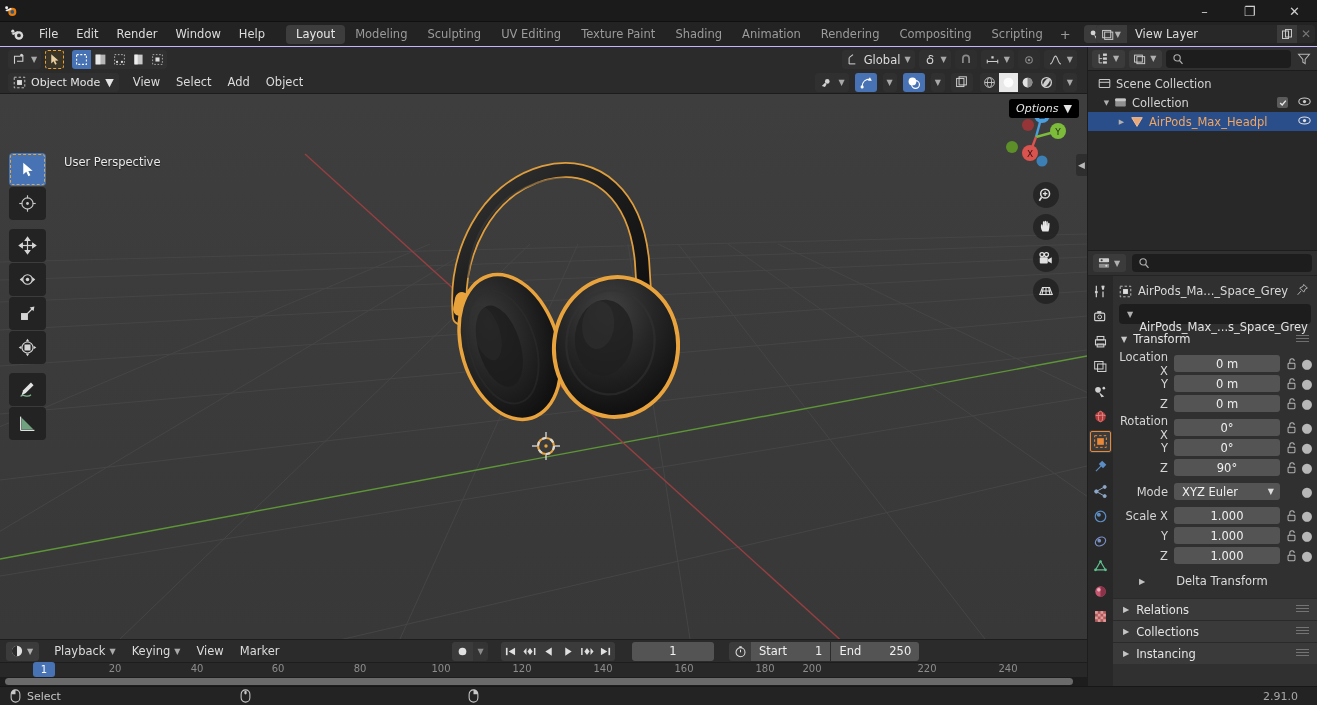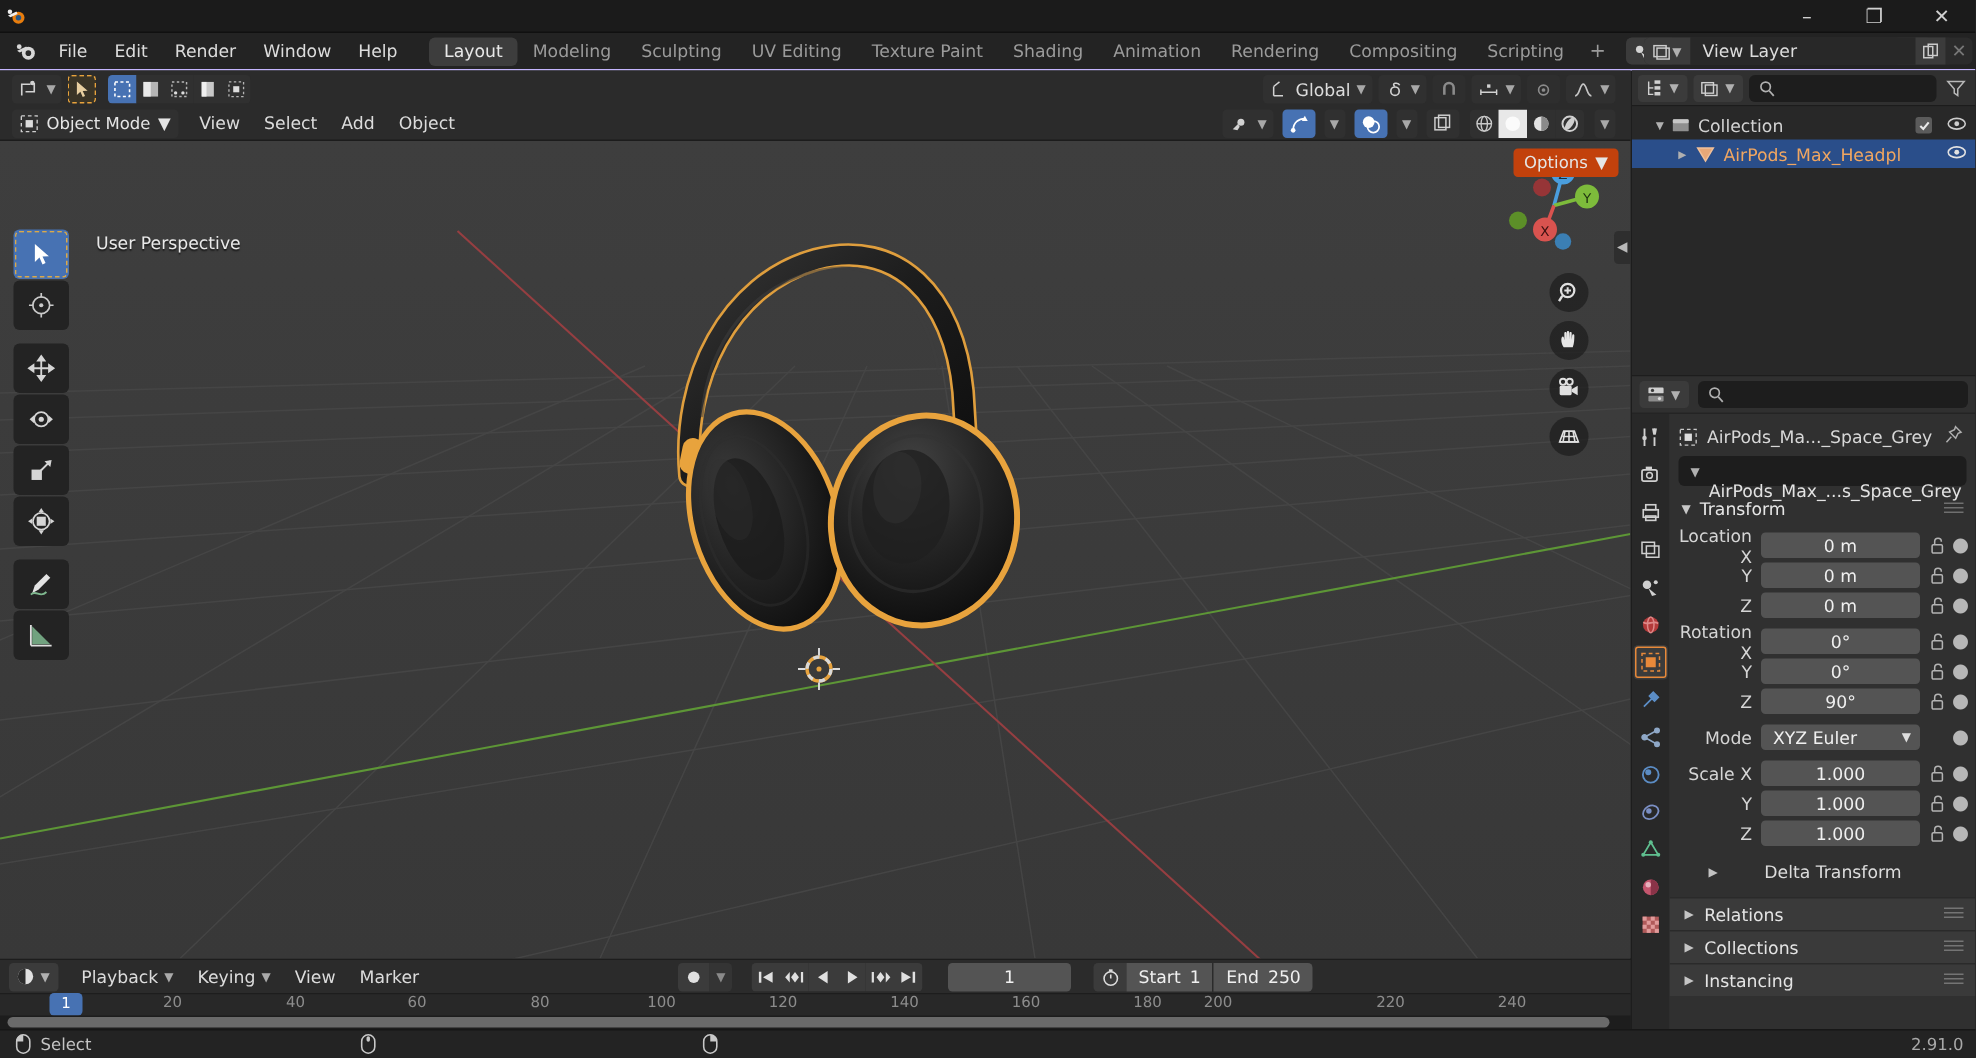--- a/index.html
+++ b/index.html
@@ -65,21 +65,21 @@
   .vp-row { position: absolute; left: 0; width: 100%; height: 23px; display: flex; align-items: center; padding-left: 8px; }
   .vp-row1 { top: 1px; }
   .vp-row2 { top: 24px; }
   .tool-btn { height: 19px; min-width: 19px; display:flex; align-items:center; justify-content:center; background:#303030; border-radius: 3px; margin-right: 2px; }
   .tool-btn.dash { border: 1px dashed #e8a33d; background: #3a3426; }
   .dd { display:flex; align-items:center; height:19px; background:#303030; border-radius:3px; padding: 0 4px; margin-right: 4px; gap: 4px; }
   .dd .lbl { font-size: 11.5px; color:#dcdcdc; }
   .dd .cv { font-size: 8px; color:#a8a8a8; }
   .mode-dd { display:flex; align-items:center; height:19px; background:#303030; border-radius:3px; padding: 0 5px; gap: 5px; margin-right: 6px; }
   .vp-menu { padding: 0 8px; height:19px; line-height:19px; font-size:11.5px; color:#dcdcdc; border-radius:3px; }
-  .opts-btn { display:flex; align-items:center; height:19px; background:#c2410c; border-radius:3px; padding: 0 7px; gap:5px; }
+  .opts-btn { display:flex; align-items:center; height:19px; background:#000000; border-radius:3px; padding: 0 7px; gap:5px;font-style:italic; }
   .seg { display:flex; height:19px; border-radius:3px; overflow:hidden; margin-right: 5px; }
   .seg > div { width:19px; height:19px; display:flex; align-items:center; justify-content:center; background:#303030; }
   .seg > div.on { background:#e8e8e8; }
 
   
   .vp-body { position:absolute; top:47px; left:0; width:1087px; height:545px; overflow:hidden;
     background: linear-gradient(#3b3b3b, #3b3b3b); }
   .vp-overlay-text { position:absolute; left:64px; top:60px; font-size:11.5px; color:#e9e9e9; line-height:17px; text-shadow: 0 1px 1px rgba(0,0,0,.6); z-index: 3;}
   .left-toolbar { position:absolute; left:9px; top:59px; width:37px; z-index:4;
     display:flex; flex-direction:column; gap:1px; }
@@ -151,35 +151,35 @@
   .tl-ed { display:flex; align-items:center; height:19px; background:#3b3b3b; border-radius:3px; padding:0 3px 0 4px; gap:2px; margin-right:6px;}
   .tl-menu { padding:0 7px; height:19px; line-height:19px; font-size:11.5px; color:#dcdcdc; border-radius:3px; display:flex; align-items:center; gap:4px;}
   .tl-center { position:absolute; left:452px; display:flex; align-items:center; gap:5px; }
   .rec-btn { width:21px; height:19px; background:#3b3b3b; border-radius:3px 0 0 3px; display:flex; align-items:center; justify-content:center;}
   .rec-cv { width:15px; height:19px; background:#343434; border-radius:0 3px 3px 0; display:flex; align-items:center; justify-content:center; font-size:8px; color:#8a8a8a;}
   .trans { display:flex; height:19px; border-radius:3px; overflow:hidden; margin-left:8px;}
   .trans div { width:19px; height:19px; background:#3b3b3b; display:flex; align-items:center; justify-content:center; color:#e0e0e0; font-size:9px;}
   .frame-field { margin-left:12px; width:82px; height:19px; background:#545454; border-radius:3px; display:flex; align-items:center; justify-content:center; font-size:11.5px; color:#f2f2f2;}
   .startend { display:flex; align-items:center; margin-left:10px; gap:0; }
   .se-ic { width:22px; height:19px; background:#3b3b3b; border-radius:3px 0 0 3px; display:flex; align-items:center; justify-content:center;}
-  .se-box { height:19px; background:#545454; display:flex; align-items:center; padding:0 8px; gap:6px; font-size:11.5px; color:#f0f0f0;}
+  .se-box { height:19px; background:#545454; display:flex; align-items:center; padding:0 8px; gap:28px; font-size:11.5px; color:#f0f0f0;}
   .se-box.first { border-radius:0; }
   .se-box.last { border-radius:0 3px 3px 0; margin-left:1px;}
   .tl-ruler { position:relative; height:14px; background:#282828; }
   .tl-tick { position:absolute; top:0px; font-size:10px; color:#8c8c8c; transform:translateX(-50%); }
   .tl-playhead { position:absolute; top:-1px; height:15px; background:#4772b3; border-radius:3px; color:#fff;
      font-size:10px; display:flex; align-items:center; justify-content:center; width:22px; }
   .tl-scroll { position:absolute; left:0; bottom:0; width:1087px; height:9px; background:#1d1d1d; }
   .tl-scroll .bar { position:absolute; left:5px; top:1px; height:7px; width:1068px; background:#6a6a6a; border-radius:4px; }
 
   
   .statusbar { position:absolute; left:0; top:686px; width:1317px; height:19px; background:#232323;
      display:flex; align-items:center; padding-left:10px; gap:8px; border-top:1px solid #171717;}
   .sb-item { display:flex; align-items:center; gap:6px; font-size:11px; color:#c4c4c4; }
-  .sb-ver { position:absolute; right:8px; font-size:11px; color:#a8a8a8; }
+  .sb-ver { position:absolute; right:19px; font-size:11px; color:#a8a8a8; }
   .sb-s1 { position:absolute; left:240px; }
   .sb-s2 { position:absolute; left:468px; }
 
   
   .model { position:absolute; left:420px; top:63px; width:260px; height:270px; }
 </style>
 </head>
 <body>
 
 <div class="app">
@@ -697,20 +697,27 @@
           </svg>
       </div>
       <div class="ol-filter">
         <svg width="14" height="14" viewBox="0 0 18 18">
             <path d="M2 3 L16 3 L10.5 9.5 L10.5 15 L7.5 13 L7.5 9.5 Z" fill="none" stroke="#b8b8b8" stroke-width="1.3"></path>
           </svg>
       </div>
     </div>
 
     <div class="ol-body">
+      <div class="ol-row" style="padding-left:10px;">
+        <svg width="13" height="13" viewBox="0 0 16 16">
+            <rect x="1.5" y="3" width="13" height="10" rx="1" fill="none" stroke="#c7c7c7" stroke-width="1.3"></rect>
+            <line x1="1.5" y1="6.5" x2="14.5" y2="6.5" stroke="#c7c7c7" stroke-width="1.3"></line>
+          </svg>
+        <span class="ol-label">Scene Collection</span>
+      </div>
 
       <div class="ol-row" style="padding-left:13px;">
         <span class="ol-disc">▼</span>
         <svg width="13" height="13" viewBox="0 0 16 16" style="margin-left:2px;">
             <rect x="1.5" y="3" width="13" height="10" rx="1" fill="#8f8f8f"></rect>
             <rect x="1.5" y="3" width="13" height="3.4" rx="1" fill="#c7c7c7"></rect>
           </svg>
         <span class="ol-label">Collection</span>
         <span class="ol-right">
           <span class="ol-chk">

